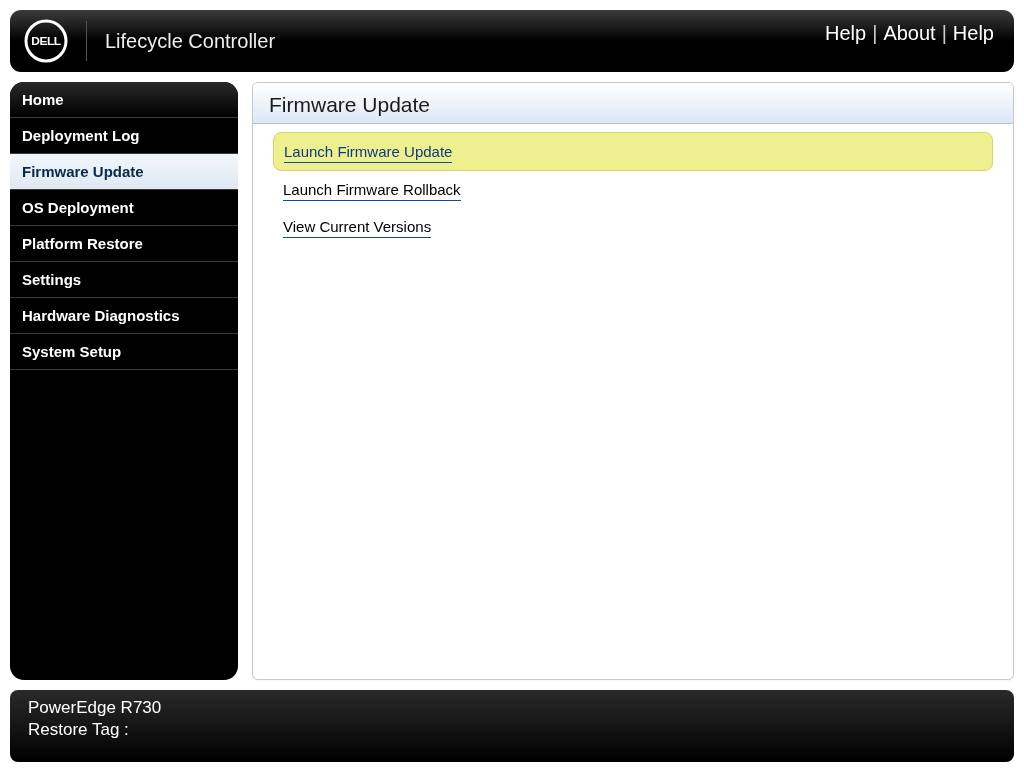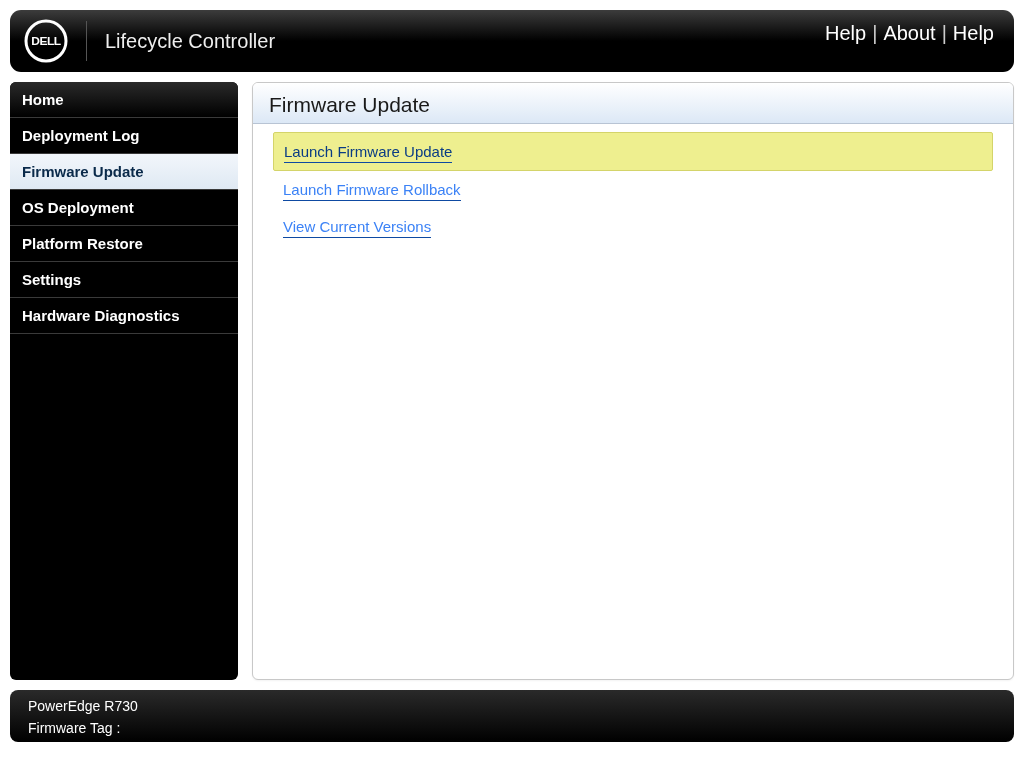--- a/index.html
+++ b/index.html
@@ -63,21 +63,21 @@
   .main-row {
     display: flex;
     margin: 10px 10px 0 10px;
     height: 598px;
   }
 
   
   .sidebar {
     width: 228px;
     background: #000000;
-    border-radius: 6px;
+    border-radius: 14px;
     overflow: hidden;
     flex: none;
   }
   .sidebar-item {
     color: #ffffff;
     font-size: 15px;
     padding: 9px 12px 9px 12px;
     border-bottom: 1px solid #3a3a3a;
     cursor: pointer;
     font-weight: bold;
@@ -128,42 +128,42 @@
     font-size: 15px;
     color: #222;
   }
   .link-list {
     margin: 8px 20px;
   }
   .link-item {
     display: block;
     padding: 10px 10px;
     font-size: 15px;
-    color: #3b82f6;
+    color: #000000;
     cursor: pointer;
   }
   .link-item span.inner {
     border-bottom: 1px solid #0e4aa2;
     padding-bottom: 2px;
   }
   .link-item.selected {
     background: #eeef8f;
     border: 1px solid #d4d46a;
-    border-radius: 2px;
+    border-radius: 8px;
     color: #0a3c84;
   }
 
   
   .footer {
     margin: 10px;
-    height: 52px;
+    height: 72px;
     border-radius: 8px;
     background: linear-gradient(to bottom, #2a2a2a 0%, #000000 100%);
     color: #ffffff;
-    font-size: 14px;
+    font-size: 17px;
     padding: 8px 18px 0 18px;
     box-sizing: border-box;
   }
   .footer .row {
     height: 22px;
   }
 </style>
 </head>
 <body>
 
@@ -189,32 +189,33 @@
 <div class="main-row">
 
   <div class="sidebar">
     <div class="sidebar-item home"><span>Home</span></div>
     <div class="sidebar-item"><span>Deployment Log</span></div>
     <div class="sidebar-item selected"><span>Firmware Update</span></div>
     <div class="sidebar-item"><span>OS Deployment</span></div>
     <div class="sidebar-item"><span>Platform Restore</span></div>
     <div class="sidebar-item"><span>Settings</span></div>
     <div class="sidebar-item"><span>Hardware Diagnostics</span></div>
+    <div class="sidebar-item"><span>System Setup</span></div>
   </div>
 
   <div class="content">
     <div class="content-title">Firmware Update</div>
 
     <div class="link-list">
       <div class="link-item selected"><span class="inner">Launch Firmware Update</span></div>
       <div class="link-item"><span class="inner">Launch Firmware Rollback</span></div>
       <div class="link-item"><span class="inner">View Current Versions</span></div>
     </div>
   </div>
 </div>
 
 <div class="footer">
   <div class="row">PowerEdge R730</div>
   <div class="row">
-    <span>Firmware Tag :</span>
+    <span>Restore Tag :</span>
     <span></span>
   </div>
 </div>
 
 </body></html>

